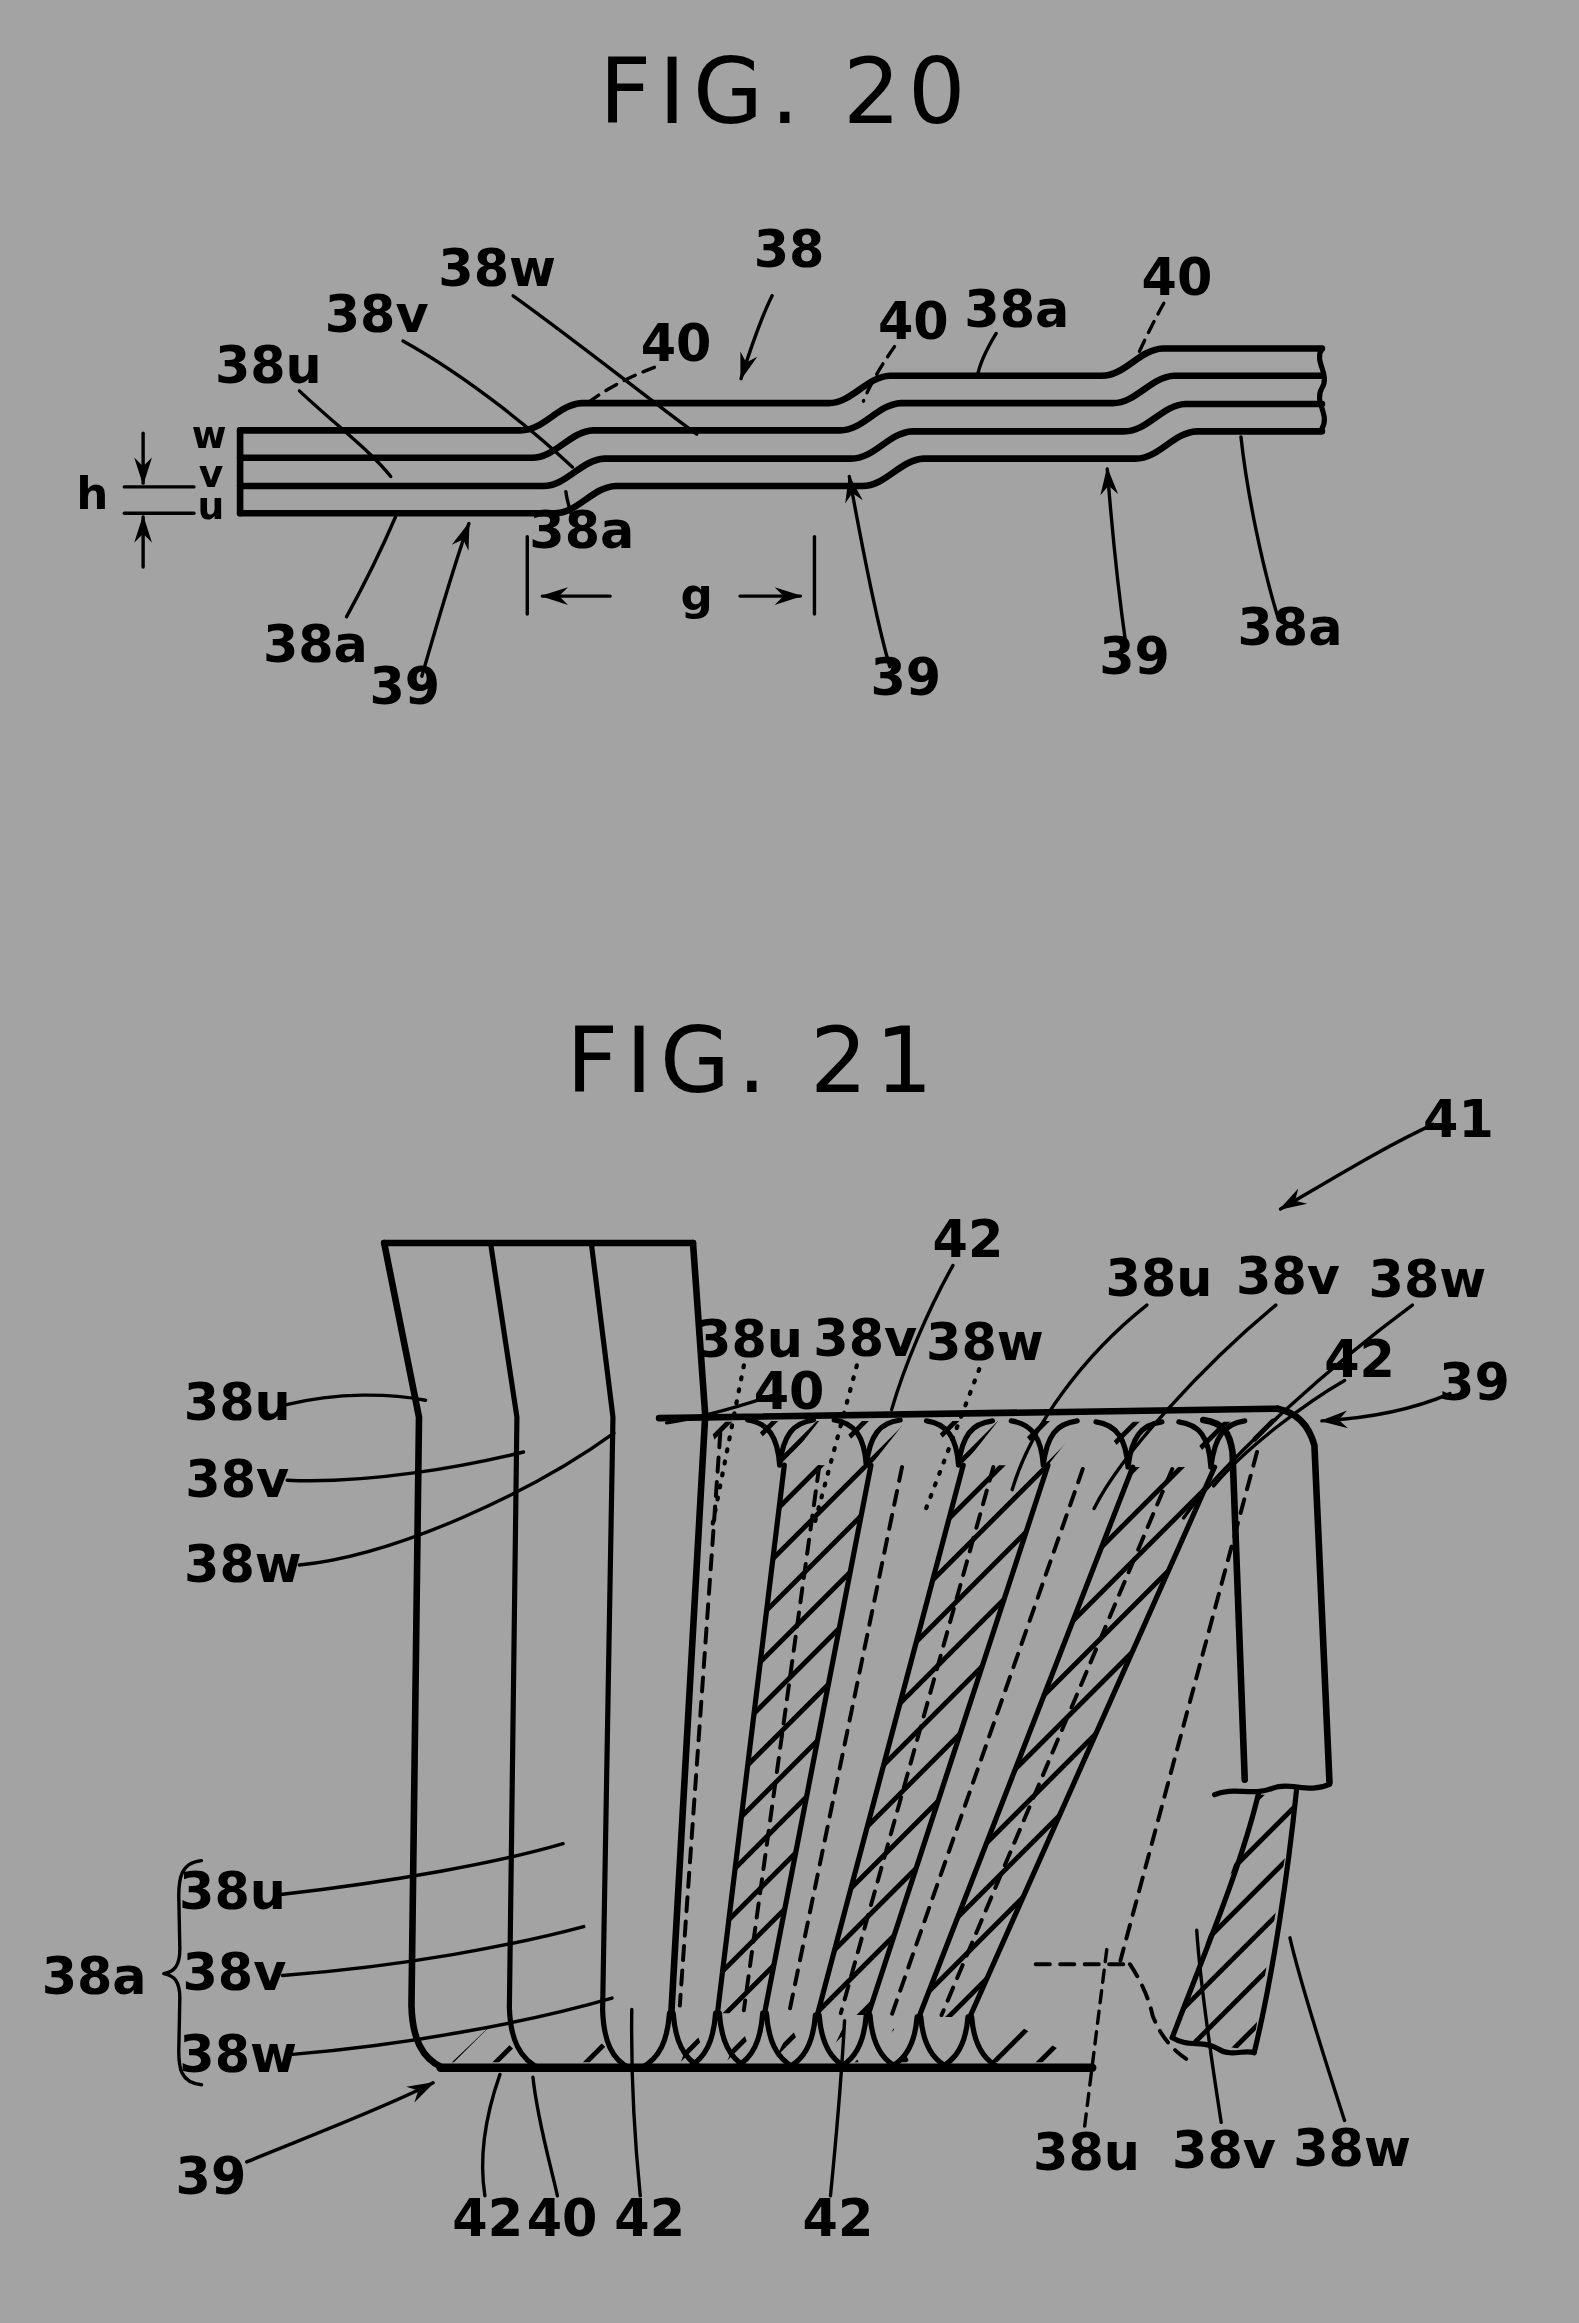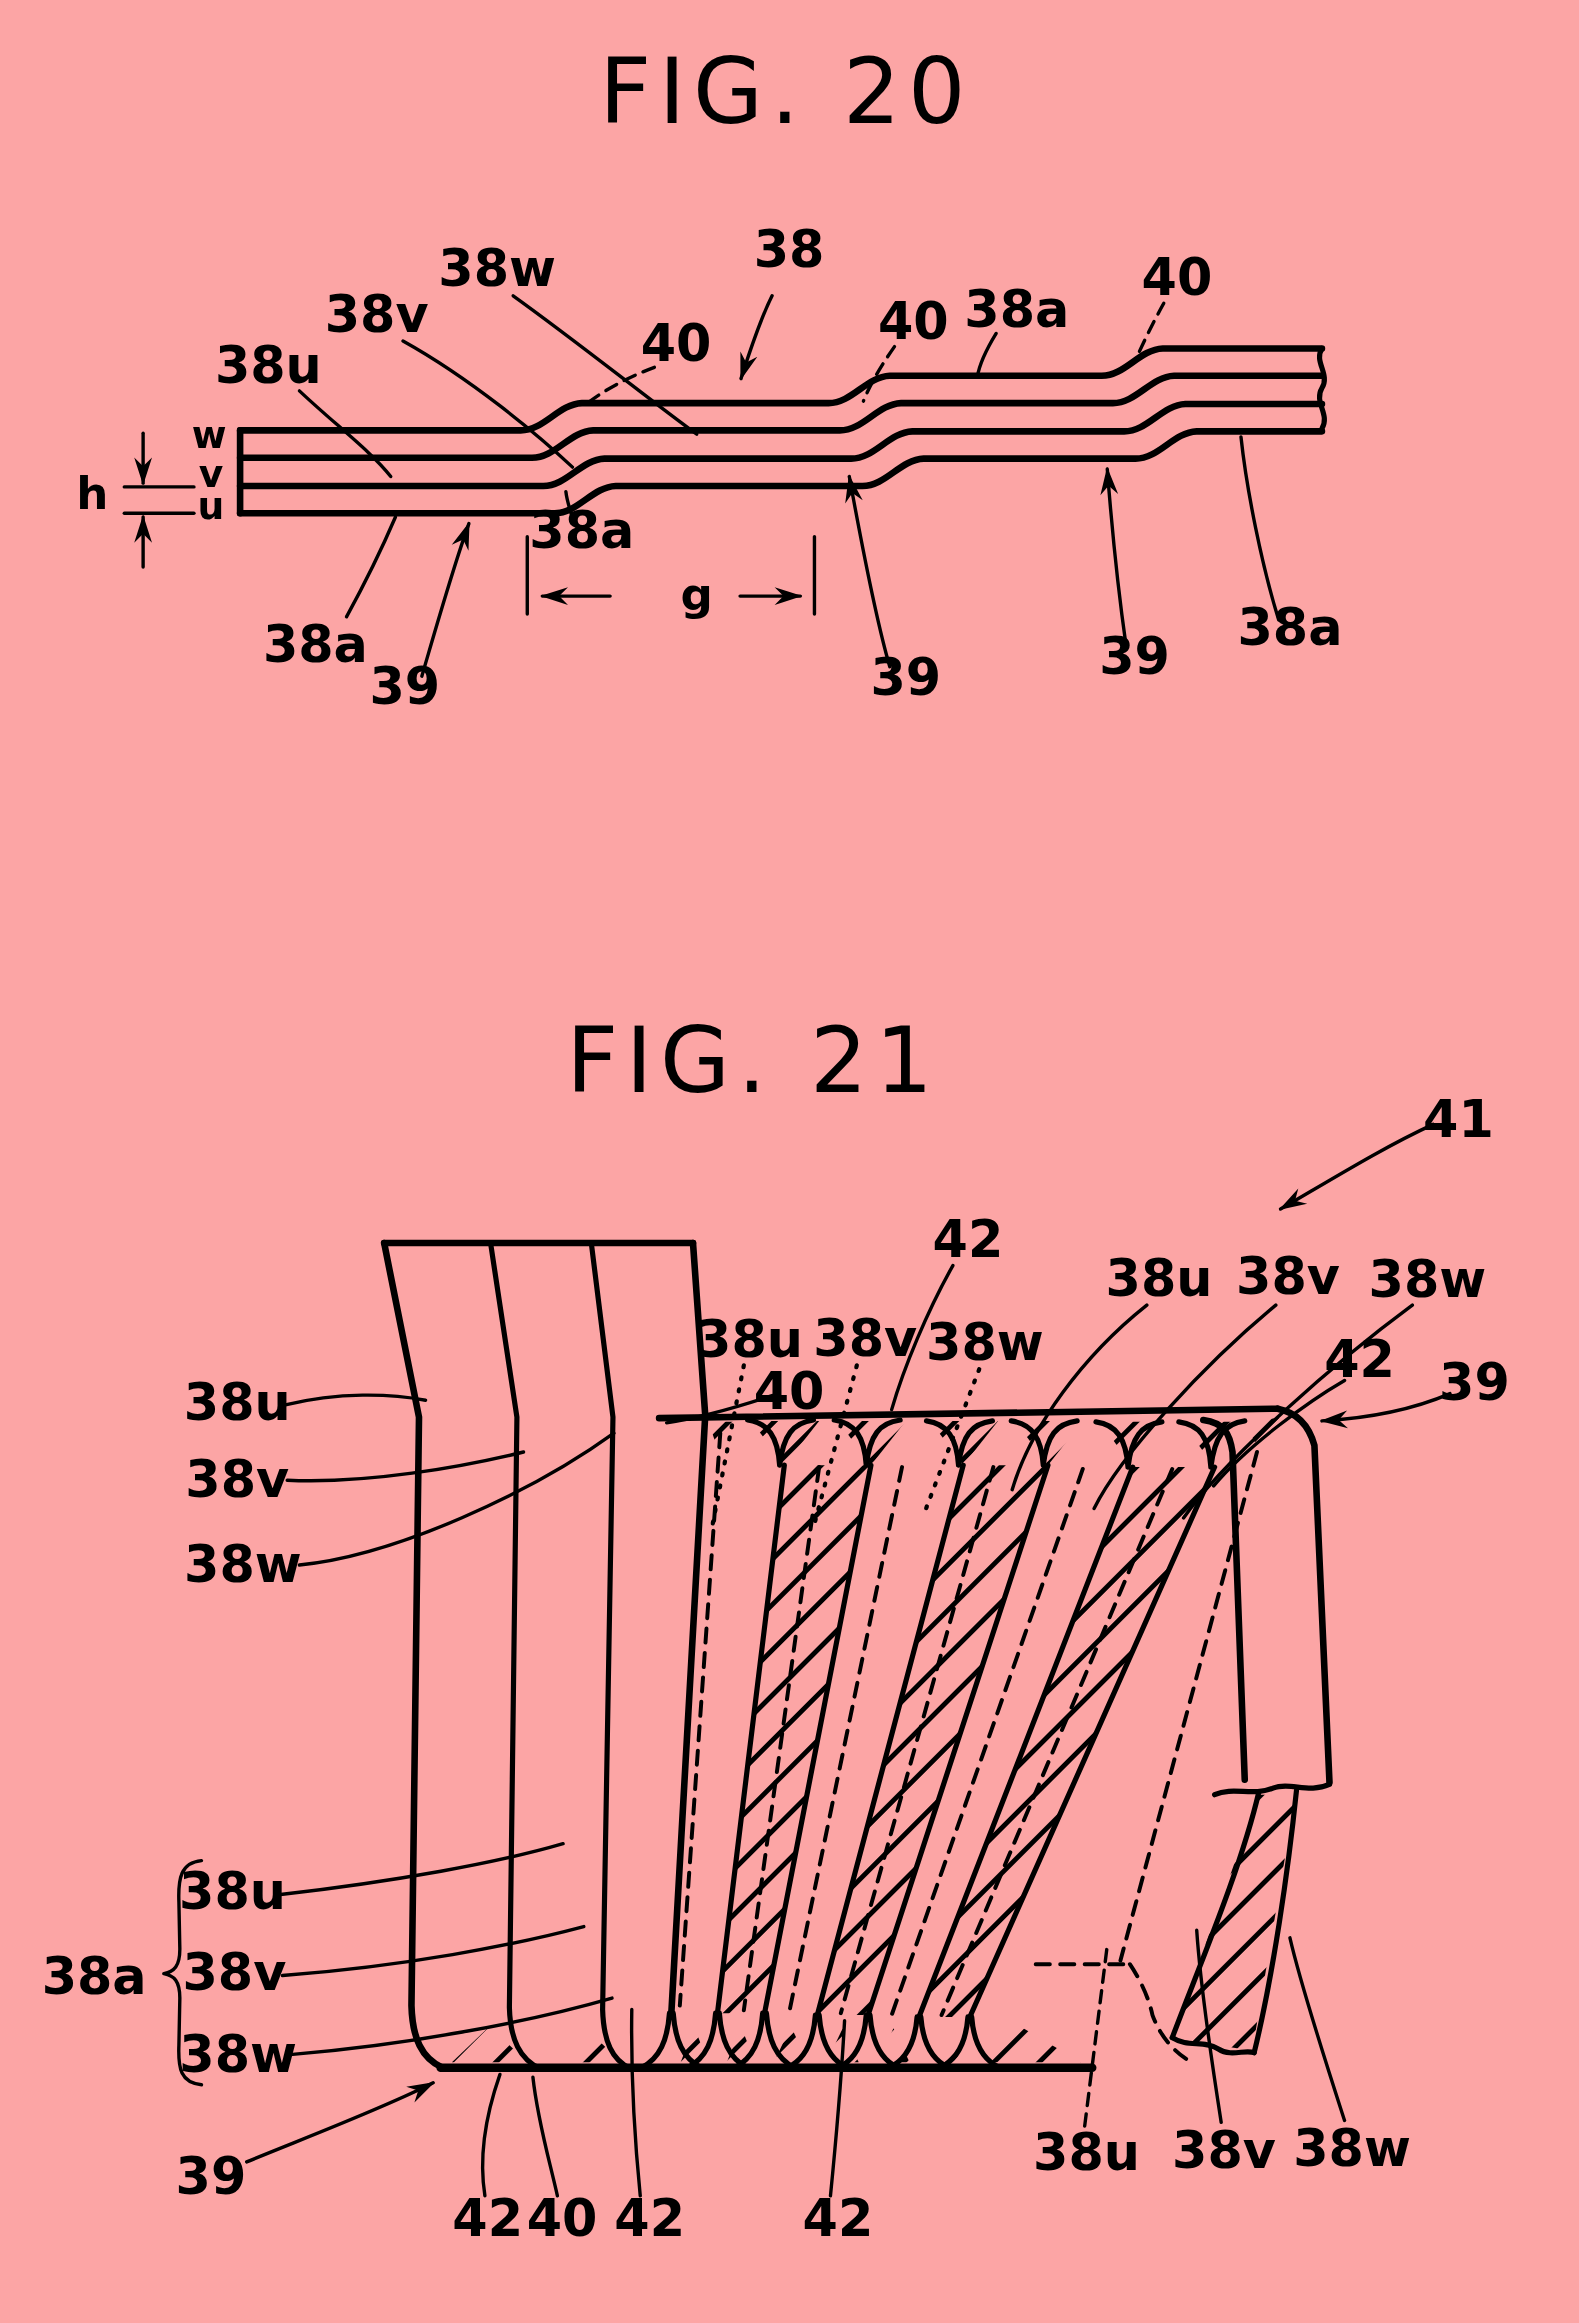--- a/index.html
+++ b/index.html
@@ -1,16 +1,16 @@
 <!DOCTYPE html>
 <html style="font-size:15px"><head>
 <meta charset="utf-8">
 <style>
   html,body{margin:0;padding:0;background:#fff;}
-  .sheet{width:1579px;height:2324px;background:#fca5a5;position:relative;font-family:"DejaVu Sans",sans-serif;}
+  .sheet{width:1579px;height:2324px;background:#a3a3a3;position:relative;font-family:"DejaVu Sans",sans-serif;}
   svg{display:block;}
   .ln{fill:none;stroke:#000;stroke-linecap:round;stroke-linejoin:round;}
   .s-main{stroke-width:7;}
   .s-mid{stroke-width:5.5;}
   .s-thick{stroke-width:9;}
   .s-thin{stroke-width:3.6;}
   .s-dash{stroke-width:3.6;stroke-dasharray:13 9;}
   .s-hdash{stroke-width:4.2;stroke-dasharray:15 11;}
   .s-dot{stroke-width:4.5;stroke-dasharray:2 11;}
   .t{fill:#000;stroke:none;text-anchor:middle;font-family:"DejaVu Sans",sans-serif;}

